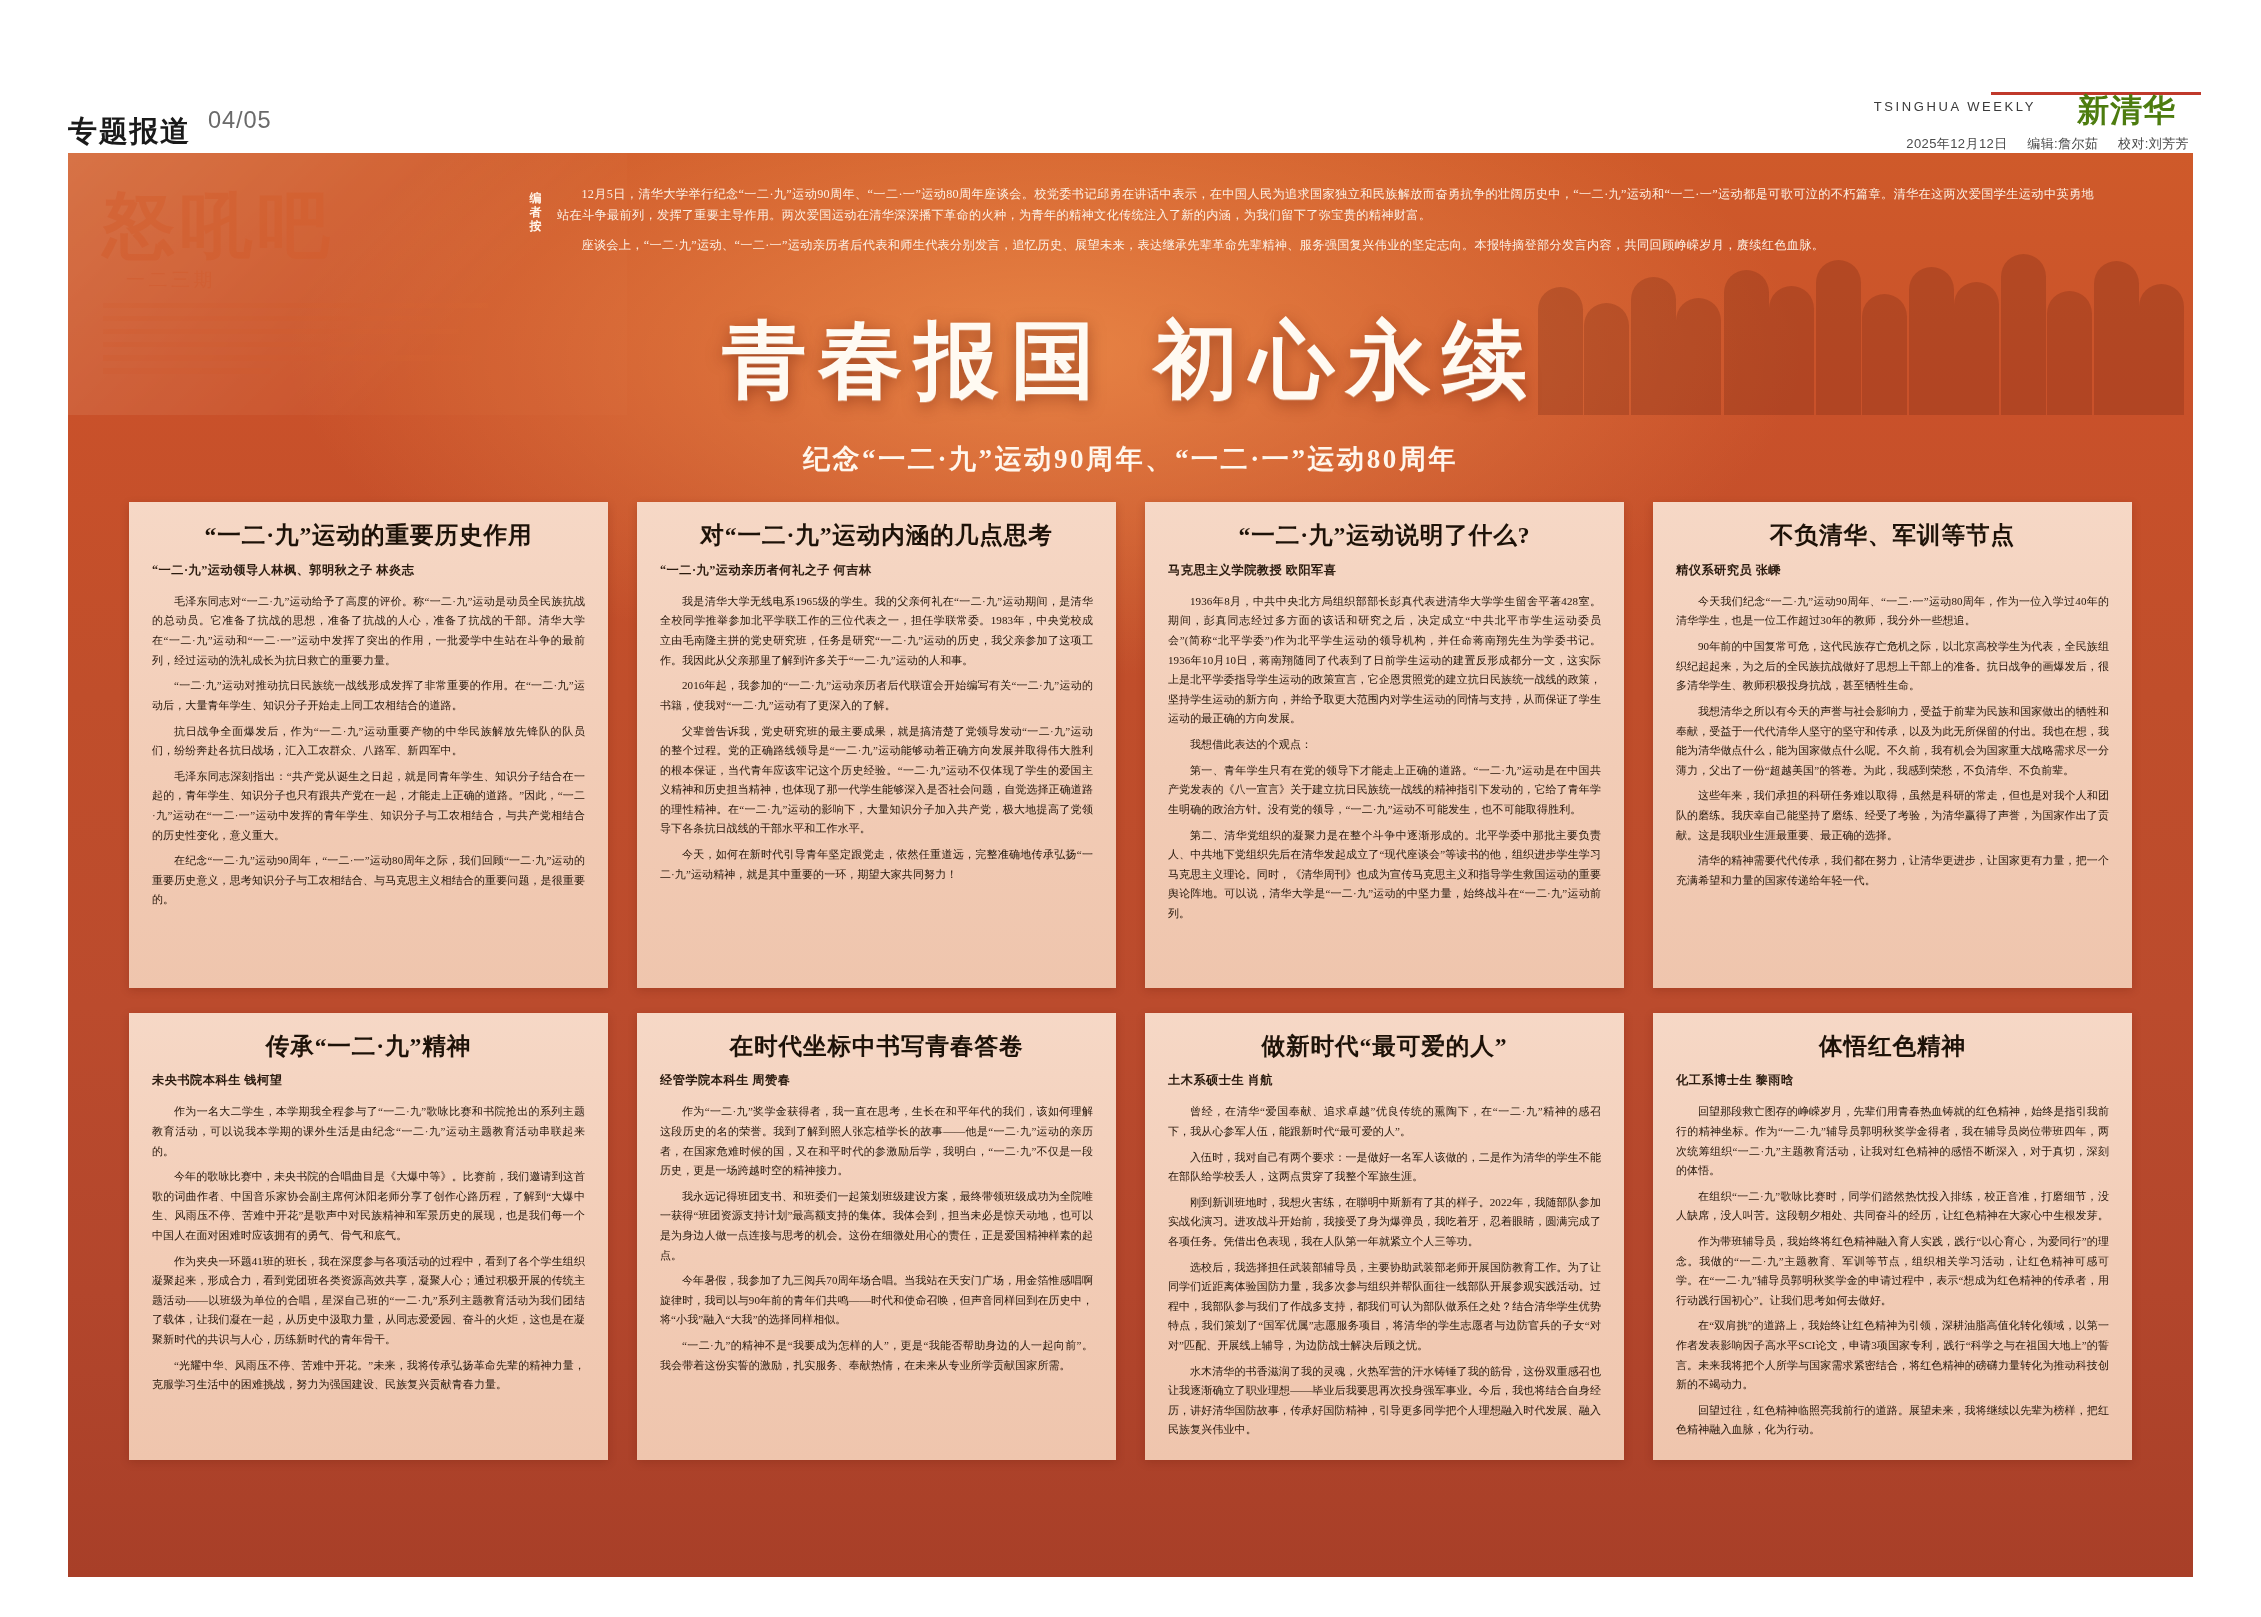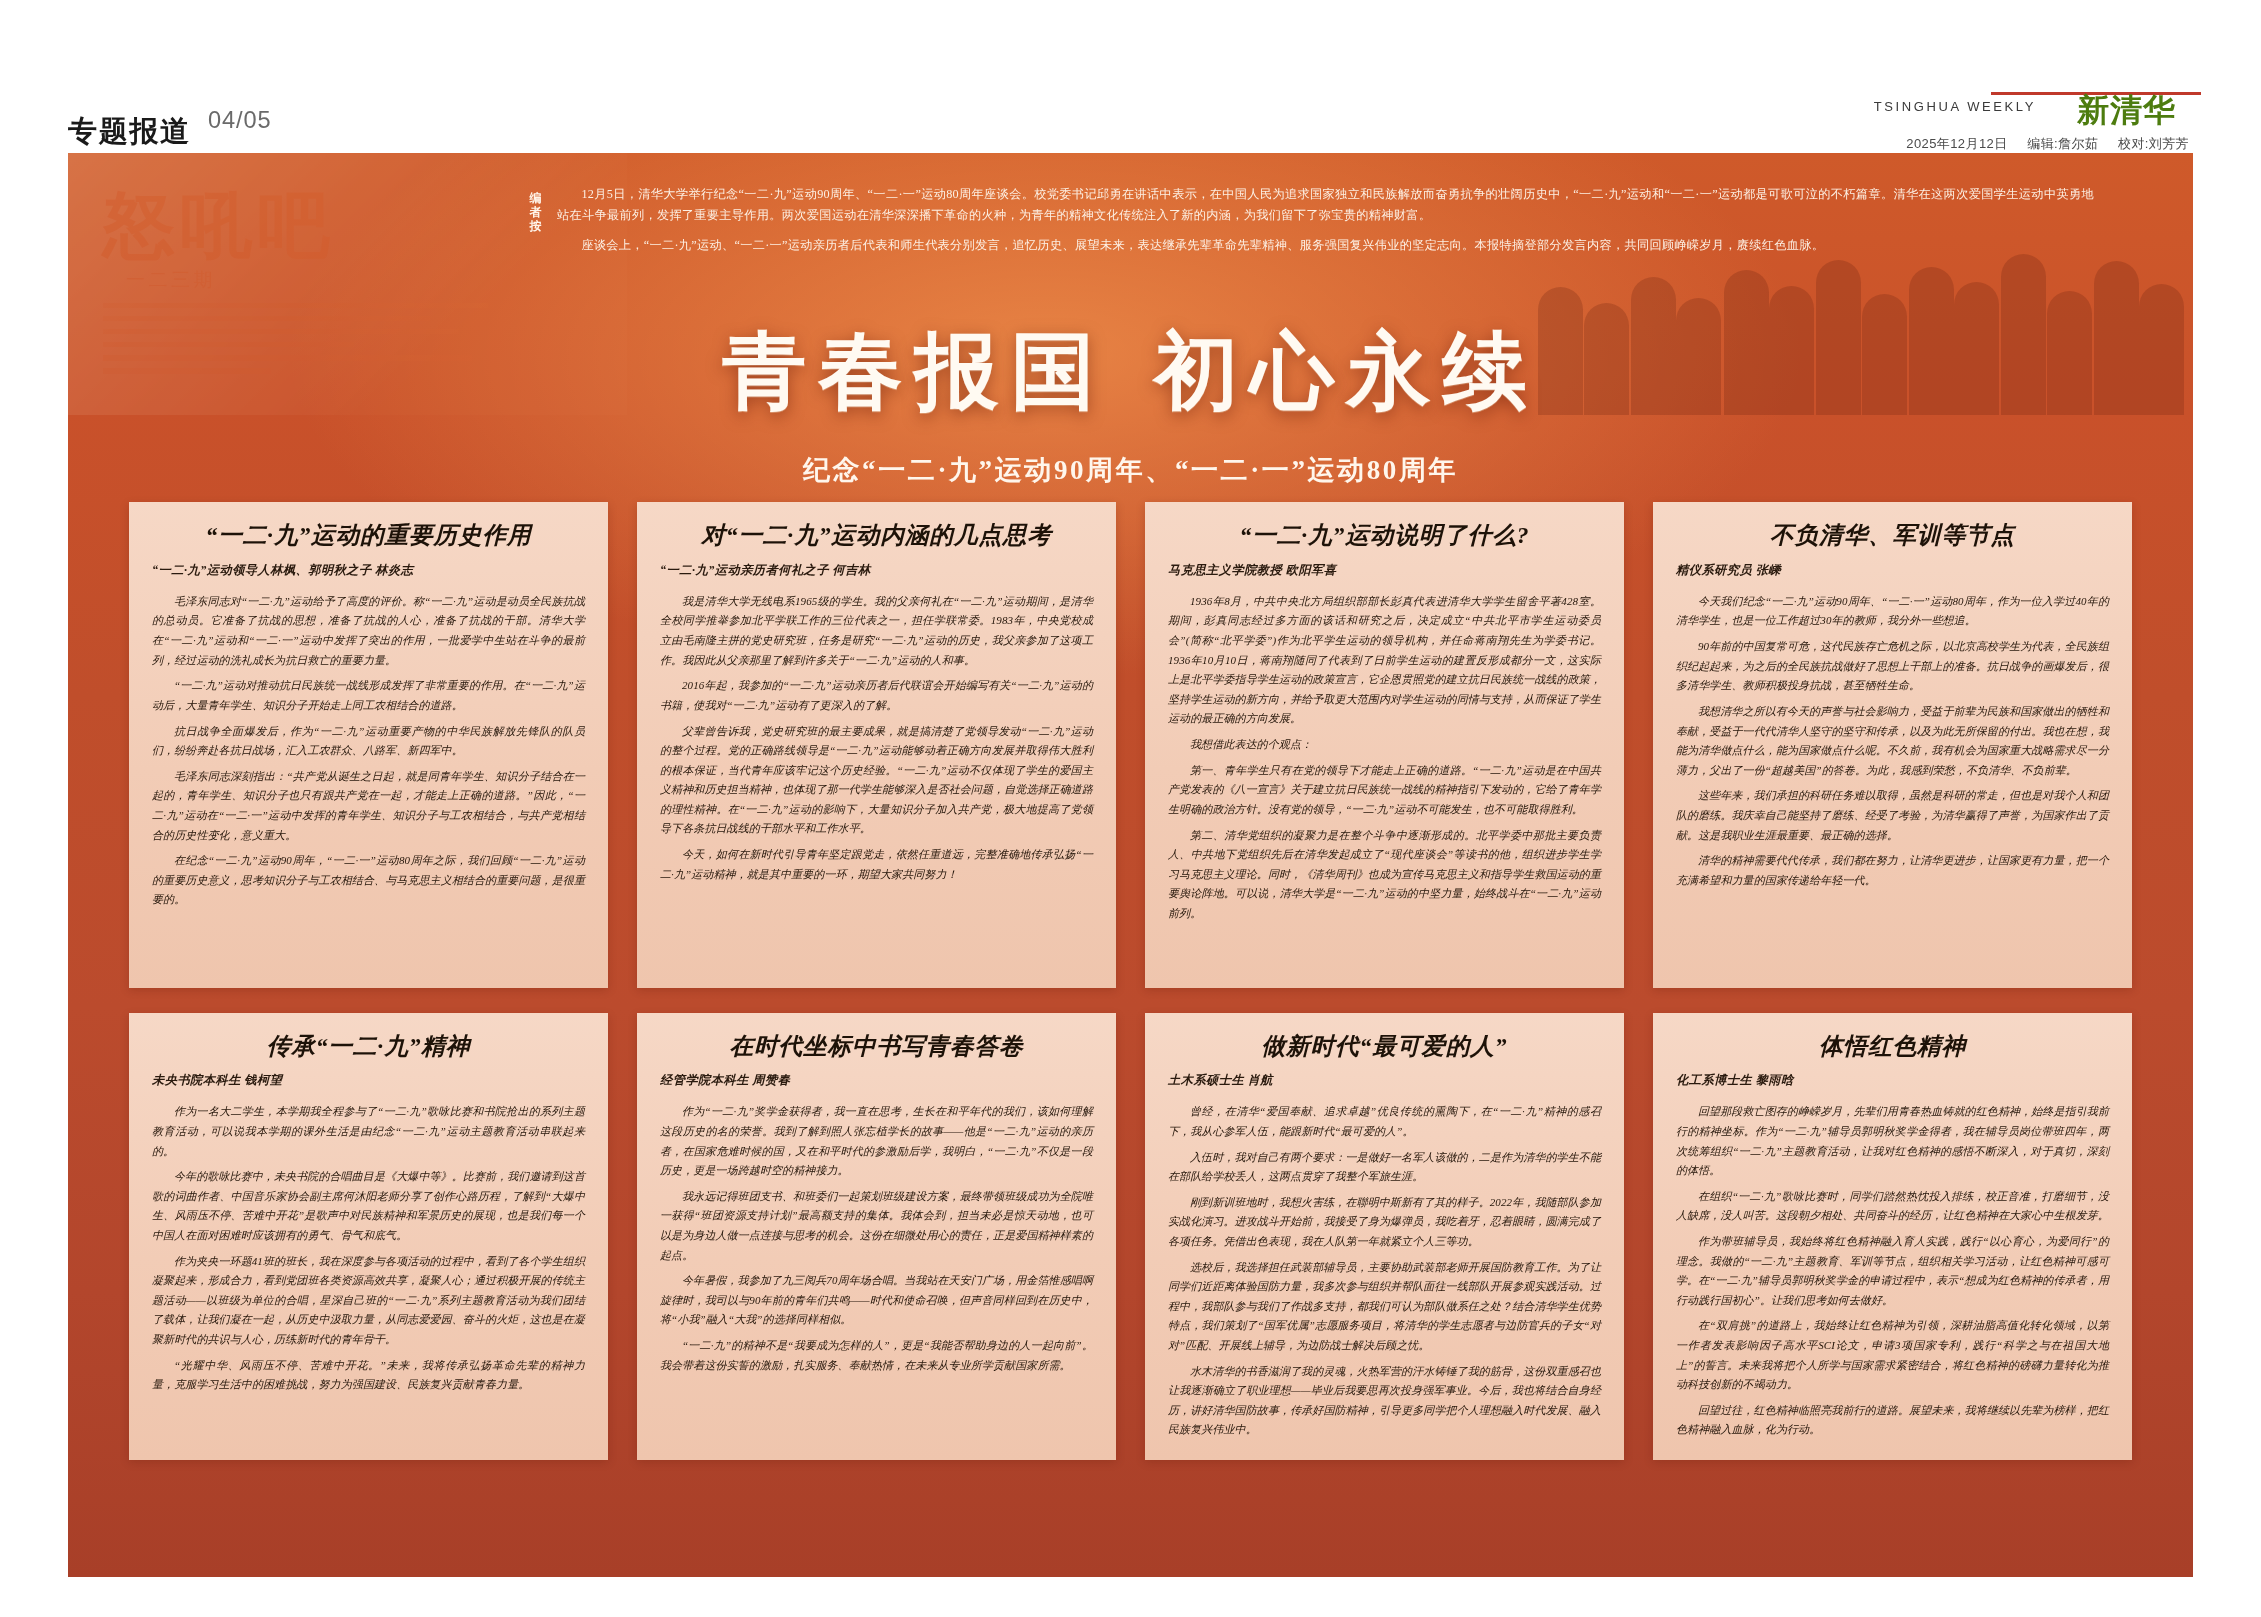--- a/index.html
+++ b/index.html
@@ -175,21 +175,21 @@
     text-align: justify;
     color: #fdf0e4;
     letter-spacing: 0.3px;
   }
   .editor-body p { margin: 0 0 8.7px 0; text-indent: 2em; }
 
   
   .banner {
     position: absolute;
     left: 0;
-    top: 162px;
+    top: 151px;
     width: 100%;
     text-align: center;
   }
   .banner-main {
     font-size: 84px;
     font-weight: bold;
     color: #fffaf2;
     letter-spacing: 12.2px;
     text-shadow: 0 3.5px 15.7px rgba(110,30,10,0.55), 0 0.9px 0 rgba(255,210,170,0.6);
     font-family: "Liberation Serif", serif;
@@ -214,21 +214,20 @@
     display: grid;
     grid-template-columns: repeat(4, 479px);
     grid-column-gap: 29px;
     grid-row-gap: 24.5px;
   }
   .card {
     background: linear-gradient(180deg, #f6d8c6 0%, #f2ccb6 55%, #efc5ad 100%);
     box-shadow: 0 2.6px 8.7px rgba(80,20,6,0.22);
     padding: 19px 23px 21px 23px;
     box-sizing: border-box;
-    font-style: italic;
   }
   .card.row1 { height: 486px; }
   .card.row2 { height: 447px; }
   .card-title {
     text-align: center;
     font-size: 23.6px;
     font-weight: bold;
     color: #1d1208;
     letter-spacing: 0.9px;
     font-family: "Liberation Serif", serif;

